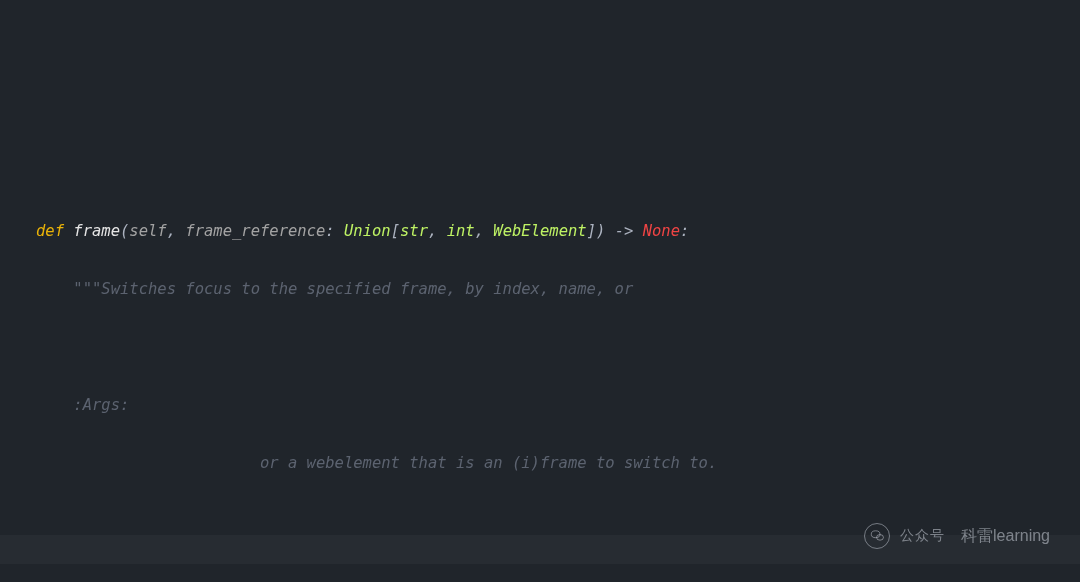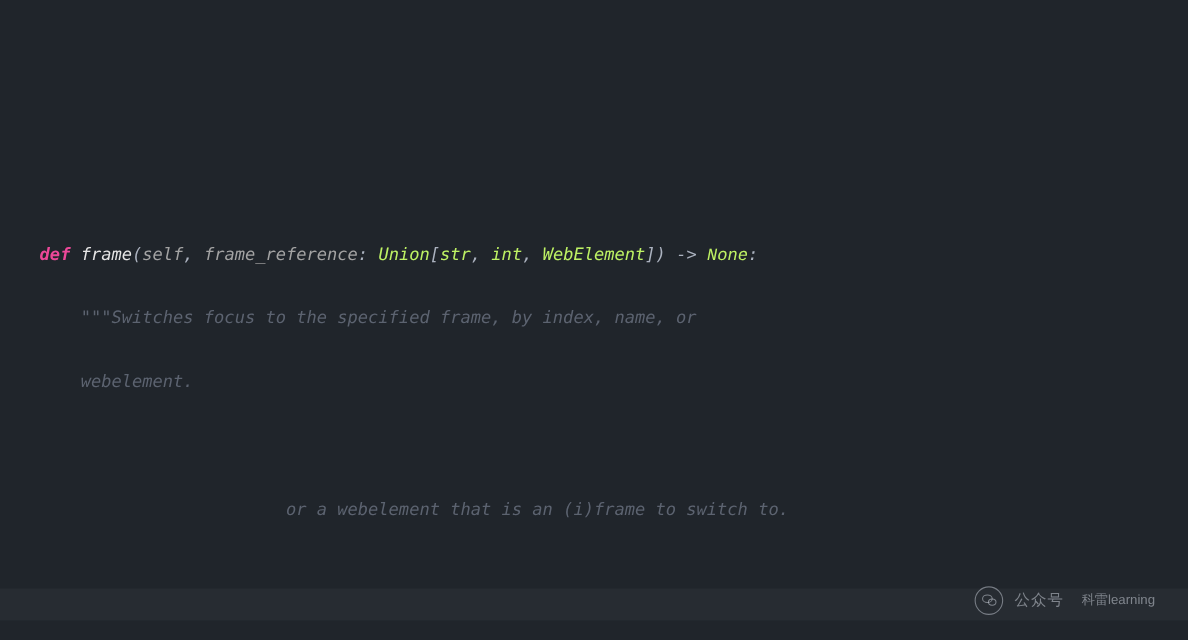--- a/index.html
+++ b/index.html
@@ -9,71 +9,71 @@
     font-family: "Menlo", "Monaco", "Consolas", monospace;
     font-style: italic;
     font-size: 15.5px;
     line-height: 29px;
     color: #abb2bf;
     white-space: pre;
     position: relative;
   }
   .editor { padding: 14px 0 0 36px; }
   .line { height: 29px; }
-  .kw   { color: #ec4899; font-weight: bold; }         
+  .kw   { color: #eab308; }         
   .fn   { color: #e5e5e5; }         
   .prm  { color: #a3a3a3; }         
   .bi   { color: #bef264; }         
   .cmt  { color: #5c6370; font-style: italic; } 
   .pun  { color: #abb2bf; }         
-  .ret  { color: #bef264; font-family: Liberation Mono, monospace; }         
+  .ret  { color: #ef4444; }         
 
   .highlight-band {
     position: absolute;
     left: 0; right: 0;
     top: 535px;
     height: 29px;
     background: rgba(170,178,191,0.055);
     pointer-events: none;
   }
 
   .watermark {
     position: absolute;
     right: 30px;
-    bottom: 22px;
+    bottom: 32px;
     display: flex;
     align-items: center;
     gap: 10px;
     color: rgba(200,205,215,0.55);
     font-style: normal;
     font-family: -apple-system, "PingFang SC", "Microsoft YaHei", sans-serif;
   }
   .wm-circle {
     width: 26px; height: 26px;
     border-radius: 50%;
     border: 1.5px solid rgba(200,205,215,0.5);
     display:flex; align-items:center; justify-content:center;
     position: relative;
   }
   .wm-circle svg { width: 15px; height: 15px; }
   .wm-text1 { font-size: 14px; letter-spacing: 1px; }
-  .wm-text2 { font-size: 12px; margin-left: 6px; }
+  .wm-text2 { font-size: 16px; margin-left: 6px; }
 </style>
 </head>
 <body>
 
 
 
 <div class="highlight-band"></div>
 
 <div class="editor">
 <div class="line"><span class="kw">def </span><span class="fn">frame</span><span class="pun">(</span><span class="prm">self</span><span class="pun">, </span><span class="prm">frame_reference</span><span class="pun">: </span><span class="bi">Union</span><span class="pun">[</span><span class="bi">str</span><span class="pun">, </span><span class="bi">int</span><span class="pun">, </span><span class="bi">WebElement</span><span class="pun">]) -&gt; </span><span class="ret">None</span><span class="pun">:</span></div>
 <div class="line cmt">    """Switches focus to the specified frame, by index, name, or</div>
-<div class="line cmt">    webelement.</div>
 <div class="line cmt"></div>
+<div class="line cmt">    :Args:</div>
 <div class="line cmt">                        or a webelement that is an (i)frame to switch to.</div>
 
 
 
 
 
 
 
 
 

